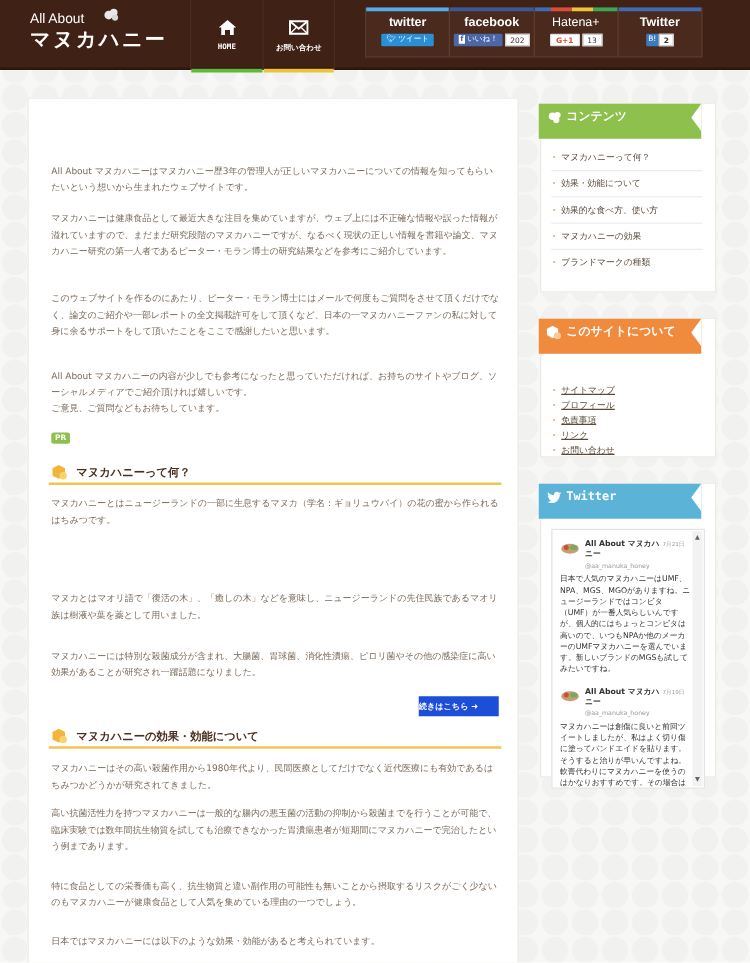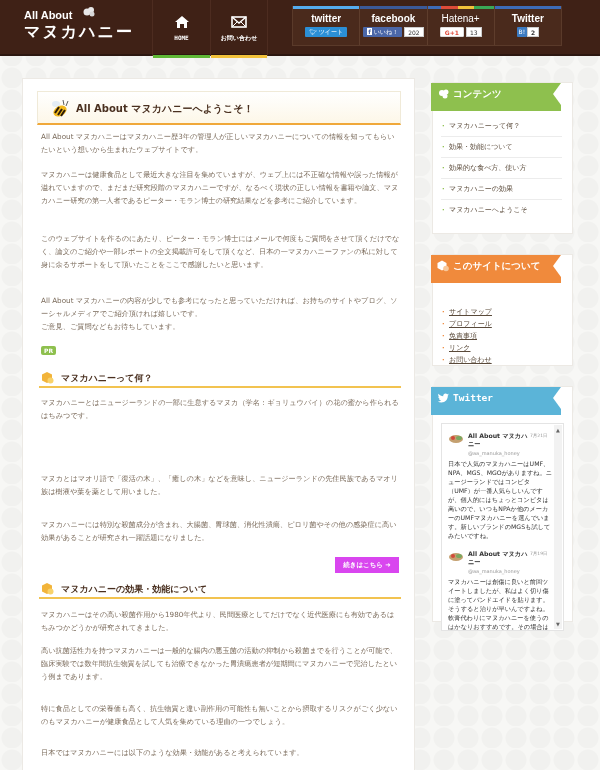--- a/index.html
+++ b/index.html
@@ -13,21 +13,21 @@
     color: #5a4a3a;
     position: relative;
   }
   
   .header {
     position: absolute; left: 0; top: 0; width: 600px; height: 56px;
     background: #3f2116;
     border-bottom: 2px solid #2c1710;
   }
   .logo { position: absolute; left: 24px; top: 9px; color: #fff; }
-  .logo-top { font-family: "Liberation Sans", sans-serif; font-weight: bold; font-size: 11px; letter-spacing: 0; }
+  .logo-top { font-family: "Liberation Sans", sans-serif; font-weight: normal; font-size: 11px; letter-spacing: 0; }
   .logo-main { font-family: "DejaVu Sans", sans-serif; font-weight: bold; font-size: 16px; letter-spacing: 2px; margin-top: 1px; }
   .logo-bee { position: absolute; left: 56px; top: -3px; width: 18px; height: 12px; }
   .nav { position: absolute; left: 152px; top: 0; height: 56px; display: flex; }
   .nav-item {
     width: 58px; height: 56px; position: relative; color: #fff;
     text-align: center; border-left: 1px solid #4d2c20; cursor: pointer;
   }
   .nav-item:last-child { border-right: 1px solid #4d2c20; }
   .nav-item .ico { display: block; margin: 15px auto 0; width: 16px; height: 14px; }
   .nav-item .lbl { display: block; font-size: 6px; margin-top: 5px; font-weight: bold; font-family: "DejaVu Sans Mono", monospace; }
@@ -72,22 +72,22 @@
     font-size: 6px; padding: 1px 3px; border-radius: 2px; font-weight: bold;
   }
   .sec-head {
     position: absolute; left: 16px; width: 362px; height: 20px;
     border-bottom: 2px solid #f2c350;
   }
   .sec-head .hex { position: absolute; left: 2px; top: 3px; width: 14px; height: 14px; }
   .sec-head .txt { position: absolute; left: 22px; top: 4px; font-size: 9px; font-weight: bold; color: #4a3020; }
   .more-btn {
     position: absolute; left: 312px; top: 478px; width: 64px; height: 16px;
-    background: #d946ef; color: #fff; font-size: 6.5px; line-height: 16px;
-    text-align: center; cursor: pointer; font-weight: bold;
+    background: #1d4ed8; color: #fff; font-size: 6.5px; line-height: 16px;
+    text-align: left; cursor: pointer; font-weight: bold;
   }
 
   
   .side-box {
     position: absolute; left: 432px; width: 141px; background: #fff; border: 1px solid #ece9e4;
   }
   .ribbon {
     position: relative; margin-left: -2px; width: 130px; height: 28px; margin-top: 0;
     color: #fff; font-size: 9.5px; font-weight: bold; line-height: 22px; padding-left: 22px;
   }
@@ -200,30 +200,20 @@
         <span class="btn-small" style="background:#3c7bc2;padding:1px 2px">
           <span>B!</span>
         </span>
         <span class="count" style="margin-left:-2px;font-weight:bold">2</span>
       </div>
     </div>
   </div>
 </div>
 
 <div class="main">
-  <div class="welcome">
-    <svg class="bee" viewBox="0 0 20 20">
-      <ellipse cx="6" cy="6" rx="4" ry="3" fill="#dde8f4" opacity="0.8"></ellipse>
-      <ellipse cx="10" cy="13" rx="7" ry="5" transform="rotate(-30 10 13)" fill="#f2b91e"></ellipse>
-      <path d="M5 15 L9 9 M8 17 L12 11 M11 18 L15 12" stroke="#2a1a0a" stroke-width="2"></path>
-      <line x1="14" y1="7" x2="13" y2="2" stroke="#333" stroke-width="0.8"></line>
-      <line x1="16" y1="8" x2="18" y2="3" stroke="#333" stroke-width="0.8"></line>
-    </svg>
-    <span class="title">All About マヌカハニーへようこそ！</span>
-  </div>
 
   <p class="para" style="top:52px">All About マヌカハニーはマヌカハニー歴3年の管理人が正しいマヌカハニーについての情報を知ってもらいたいという想いから生まれたウェブサイトです。</p>
   <p class="para" style="top:90px">マヌカハニーは健康食品として最近大きな注目を集めていますが、ウェブ上には不正確な情報や誤った情報が溢れていますので、まだまだ研究段階のマヌカハニーですが、なるべく現状の正しい情報を書籍や論文、マヌカハニー研究の第一人者であるピーター・モラン博士の研究結果などを参考にご紹介しています。</p>
   <p class="para" style="top:154px">このウェブサイトを作るのにあたり、ピーター・モラン博士にはメールで何度もご質問をさせて頂くだけでなく、論文のご紹介や一部レポートの全文掲載許可をして頂くなど、日本の一マヌカハニーファンの私に対して身に余るサポートをして頂いたことをここで感謝したいと思います。</p>
   <p class="para" style="top:216px;white-space:pre-line">All About マヌカハニーの内容が少しでも参考になったと思っていただければ、お持ちのサイトやブログ、ソーシャルメディアでご紹介頂ければ嬉しいです。
 ご意見、ご質問などもお待ちしています。</p>
   <span class="pr-badge">PR</span>
 
   <div class="sec-head" style="top:289px">
     <svg class="hex" viewBox="0 0 14 14">
@@ -258,21 +248,21 @@
         <circle cx="8" cy="8" r="2.5" fill="#fff"></circle>
     </svg>
     <span>コンテンツ</span>
     <span style="position:absolute;right:0;top:0;width:0;height:0;border-top:11px solid transparent;border-bottom:11px solid transparent;border-right:8px solid #fff;"></span>
   </div>
   <ul class="menu-list">
     <li>マヌカハニーって何？</li>
     <li>効果・効能について</li>
     <li>効果的な食べ方、使い方</li>
     <li>マヌカハニーの効果</li>
-    <li>マヌカハニーへようこそ</li>
+    <li>ブランドマークの種類</li>
   </ul>
 </div>
 
 <div class="side-box" style="top:254px;height:112px">
   <div class="ribbon" style="background:#f08a3c">
     <svg class="r-ico" viewBox="0 0 13 12">
       <polygon points="5,0.5 9.5,3 9.5,8 5,10.5 0.5,8 0.5,3" fill="#fff"></polygon>
       <circle cx="9" cy="8.5" r="2.8" fill="#f8c79a"></circle>
     </svg>
     <span>このサイトについて</span>

